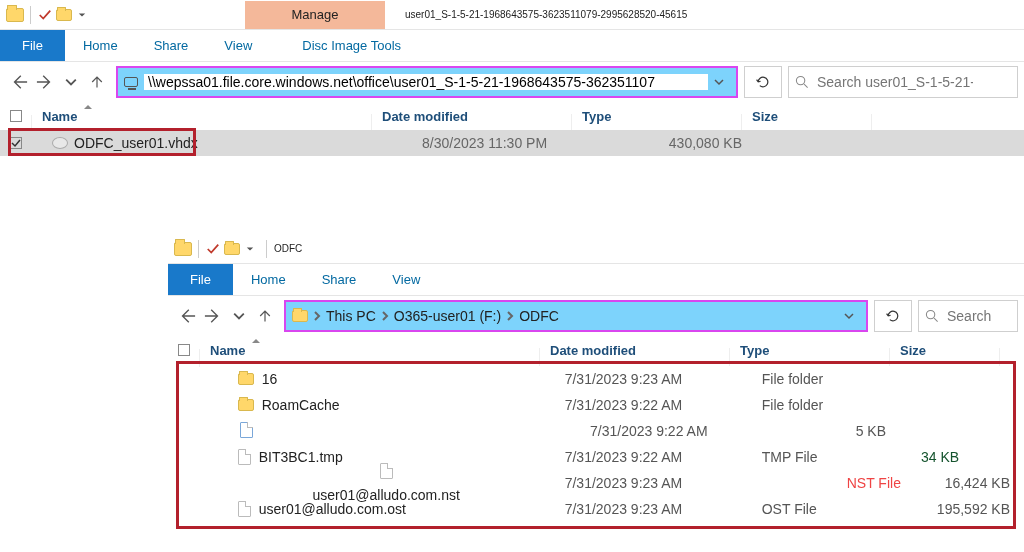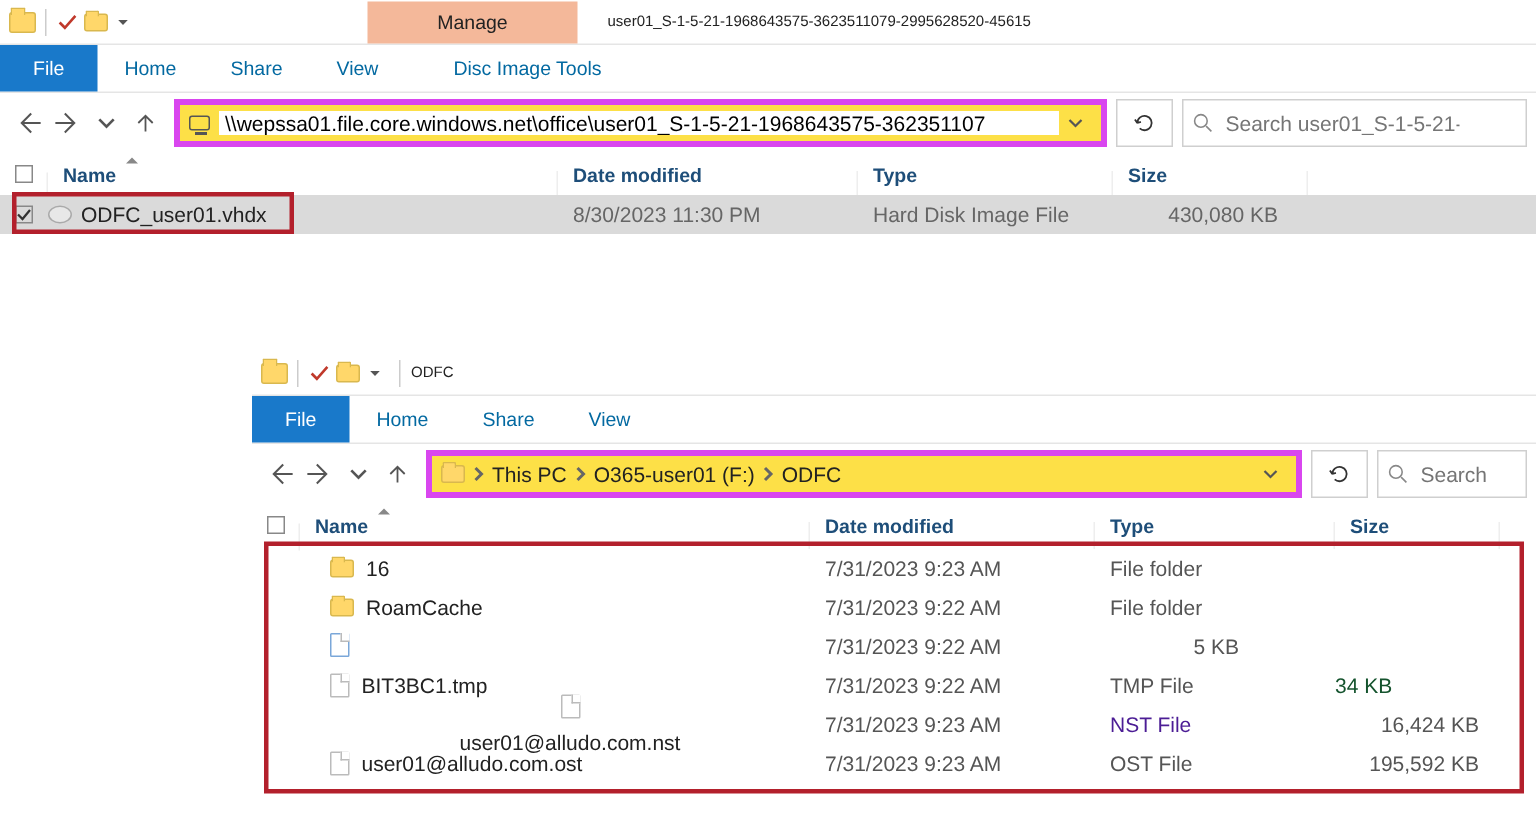--- a/index.html
+++ b/index.html
@@ -22,31 +22,31 @@
   .context-tab { width:140px; text-align:center; background:#f4b89a; height:28px; line-height:28px; font-size:13px; }
   .title-path { margin-left:20px; font-size:10px; height:100%; display:flex; align-items:center;}
   .ribbon-tabs { display:flex; align-items:stretch; height:32px; border-bottom:1px solid #e5e5e5;}
   .ribbon-tab { padding:0 18px; font-size:13px; display:flex; align-items:center; color:#0369a1;}
   .ribbon-tab.file { background:#1979ca; color:#fff; padding:0 22px;}
   .ribbon-tab.context { }
   .navrow { display:flex; align-items:center; height:40px; }
   .navrow .navbtn { width:26px; height:32px; display:flex; align-items:center; justify-content:center; }
   .navrow .navbtn svg{stroke:#555;fill:none;stroke-width:1.5;}
   .navrow .navbtn.small svg{width:12px;height:12px;}
-  .addr-box { flex:1; display:flex; align-items:center; height:32px; border:4px solid #d946ef; background:#fde047; margin:0 6px; padding:0 6px; overflow:hidden;}
+  .addr-box { flex:1; display:flex; align-items:center; height:32px; border:2px solid #d946ef; background:#7dd3fc; margin:0 6px; padding:0 6px; overflow:hidden;}
   .addr-box input { border:none; outline:none; flex:1; font-size:14px; padding:0 4px; }
   .addr-chevron { width:22px; display:flex; align-items:center; justify-content:center;}
   .refresh { width:38px; height:32px; border:1px solid #cfcfcf; display:flex; align-items:center; justify-content:center; margin-right:6px;}
   .search-box { height:32px; border:1px solid #cfcfcf; display:flex; align-items:center; padding:0 6px; gap:6px; color:#666;}
   .search-box input { border:none; outline:none; font-size:14px; color:#666; width:160px;}
   .cols { display:flex; height:28px; color:#1e4e79; align-items:center; }
   .cols > div { padding: 0 10px; font-size:13px; position:relative;font-weight:bold; }
   .cols > div::after { content:""; position:absolute; right:0; top:5px; width:1px; height:18px; background:#eee;}
   .cols .sort svg{width:10px;height:10px;fill:#888; margin-left:6px; position:relative; top:-9px;}
-  .row { display:flex; height:26px; align-items:center; }
+  .row { display:flex; height:26px; align-items:center;gap:20px; }
   .row.sel { background:#dadada; }
   .chk { width:24px; display:flex; justify-content:center;}
   .chk .box{ width:12px; height:12px; border:1px solid #888; display:inline-flex; align-items:center; justify-content:center;}
   .chk .box svg{width:10px;height:10px;}
   .disk-ico { width:16px;height:12px;background:#e8e8e8;border-radius:50%;border:1px solid #aaa;display:inline-block;}
   .doc-ico { width:13px;height:16px;border:1px solid #bbb;display:inline-block;position:relative;background:#fff;border-radius:1px;}
   .doc-ico::after{content:"";position:absolute;right:-1px;top:-1px;width:5px;height:5px;background:#fff;border-left:1px solid #bbb;border-bottom:1px solid #bbb;}
   .xml-ico .doc-ico { border-color:#7aa7d9; }
   .red-box { border:3px solid #b3202c; position:absolute;}
   .bc { display:flex; align-items:center; gap:4px; }
@@ -152,21 +152,20 @@
             <svg viewBox="0 0 10 10">
               <path d="M1 5l3 3 5-6" stroke="#333" fill="none" stroke-width="1.5"></path>
             </svg>
           </span>
         </div>
       <div style="width:340px;display:flex;align-items:center;gap:6px;">
         <span class="disk-ico"></span>
         <span>ODFC_user01.vhdx</span>
       </div>
       <div style="width:200px;color:#666;padding-left:10px;">8/30/2023 11:30 PM</div>
-      <div style="width:170px;color:#666;padding-left:10px;">Hard Disk Image File</div>
       <div style="width:130px;color:#666;text-align:right;padding-right:20px;">430,080 KB</div>
     </div>
     <div class="red-box" style="left:8px;top:-2px;width:188px;height:28px;"></div>
   </div>
 </div>
 
 <div class="explorer" style="left:168px;top:234px;width:856px;">
   <div class="titlebar">
     <div class="qat">
       <span class="folder-ico"></span>
@@ -301,21 +300,21 @@
         <div style="width:160px;color:#555;padding-left:10px;">TMP File</div>
         <div style="width:110px;color:#14532d;padding-right:14px;">34 KB</div>
       </div>
       <div class="row">
         <div style="width:32px;"></div>
         <div style="width:340px;display:flex;align-items:center;gap:8px;padding-left:20px;flex-direction:column;">
           <span class="doc-ico"></span>
           <span>user01@alludo.com.nst</span>
         </div>
         <div style="width:190px;color:#555;padding-left:10px;">7/31/2023 9:23 AM</div>
-        <div style="width:160px;color:#4c1d95;padding-left:10px;">NST File</div>
+        <div style="width:160px;color:#ef4444;padding-left:10px;text-align:right;">NST File</div>
         <div style="width:110px;color:#555;text-align:right;padding-right:14px;">16,424 KB</div>
       </div>
       <div class="row">
         <div style="width:32px;"></div>
         <div style="width:340px;display:flex;align-items:center;gap:8px;padding-left:20px;">
           <span class="doc-ico"></span>
           <span>user01@alludo.com.ost</span>
         </div>
         <div style="width:190px;color:#555;padding-left:10px;">7/31/2023 9:23 AM</div>
         <div style="width:160px;color:#555;padding-left:10px;">OST File</div>

